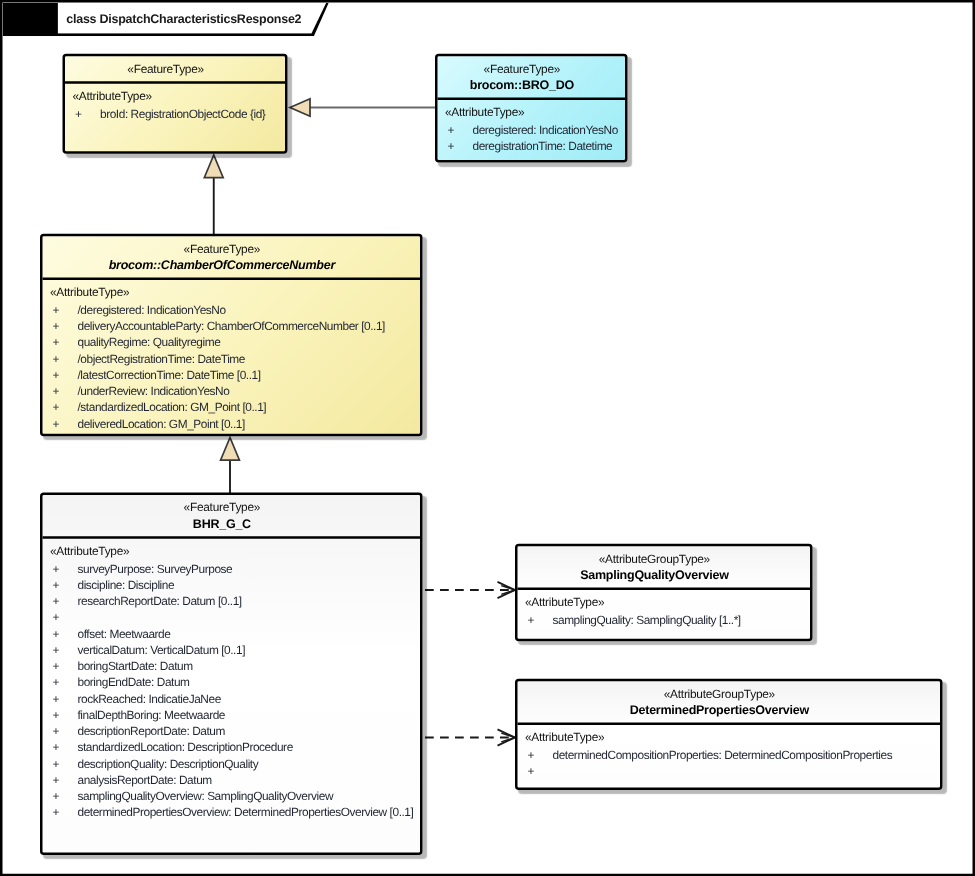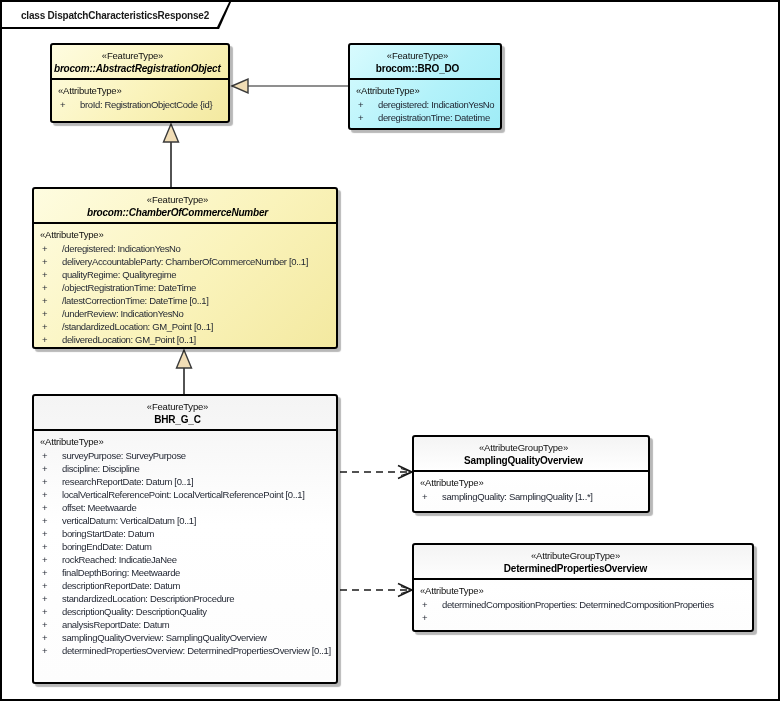--- a/index.html
+++ b/index.html
@@ -3,21 +3,21 @@
 <meta charset="utf-8">
 <style>
   html,body{margin:0;padding:0;background:#fff;}
   body{font-family:"Liberation Sans","DejaVu Sans",sans-serif;color:#1a1a1a;}
   #root{position:relative;width:776px;height:697px;border:2px solid #000;background:#fff;overflow:hidden;}
 
   
   .tab-outer{position:absolute;left:0;top:0;background:#000;z-index:6;
     clip-path:polygon(0 0,100% 0,calc(100% - 12px) 100%,0 100%);padding:0 2px 2px 0;}
   .tab-inner{background:#fff;clip-path:polygon(0 0,100% 0,calc(100% - 12px) 100%,0 100%);
-    padding:3px 20px 4px 19px;}
+    padding:3px 20px 4px 7px;margin-left:44px;}
   .tab-title{font-size:10px;font-weight:bold;letter-spacing:-0.2px;white-space:nowrap;}
 
   
   .connectors{position:absolute;left:0;top:0;z-index:1;}
 
   
   .uml-class{position:absolute;z-index:2;border:2px solid #000;border-radius:3px;
     box-shadow:3px 3px 1px rgba(0,0,0,0.28);box-sizing:border-box;}
   .fill-yellow{background:linear-gradient(135deg,#fefce0 0%,#faf3bb 55%,#f3e9a0 100%);}
   .fill-cyan{background:linear-gradient(135deg,#d8fbfe 0%,#b3f2fa 55%,#9fecf6 100%);}
@@ -72,21 +72,20 @@
     <g>
       <line x1="338" y1="588" x2="406" y2="588" stroke="#1a1a1a" stroke-width="1.5" stroke-dasharray="7 5"></line>
       <polyline points="396,581.5 410,588 396,594.5" fill="none" stroke="#1a1a1a" stroke-width="1.5"></polyline>
       <polyline points="399,584.5 410,588 399,591.5" fill="none" stroke="#1a1a1a" stroke-width="1.2"></polyline>
     </g>
   </svg>
 
   <div class="uml-class fill-yellow" style="left:48px;top:41px;width:180px;height:80px">
     <div class="uml-head">
       <div class="stereo">«FeatureType»</div>
-      <div class="cls-name italic">brocom::AbstractRegistrationObject</div>
     </div>
     <div class="uml-body">
       <div class="sec-label">«AttributeType»</div>
       <div class="attr-row">
         <span class="vis">+</span>
         <span class="txt">broId: RegistrationObjectCode {id}</span>
       </div>
     </div>
   </div>
 
@@ -164,21 +163,20 @@
       <div class="attr-row">
           <span class="vis">+</span>
           <span class="txt">discipline: Discipline</span>
         </div>
       <div class="attr-row">
           <span class="vis">+</span>
           <span class="txt">researchReportDate: Datum [0..1]</span>
         </div>
       <div class="attr-row">
           <span class="vis">+</span>
-          <span class="txt">localVerticalReferencePoint: LocalVerticalReferencePoint [0..1]</span>
         </div>
       <div class="attr-row">
           <span class="vis">+</span>
           <span class="txt">offset: Meetwaarde</span>
         </div>
       <div class="attr-row">
           <span class="vis">+</span>
           <span class="txt">verticalDatum: VerticalDatum [0..1]</span>
         </div>
       <div class="attr-row">

